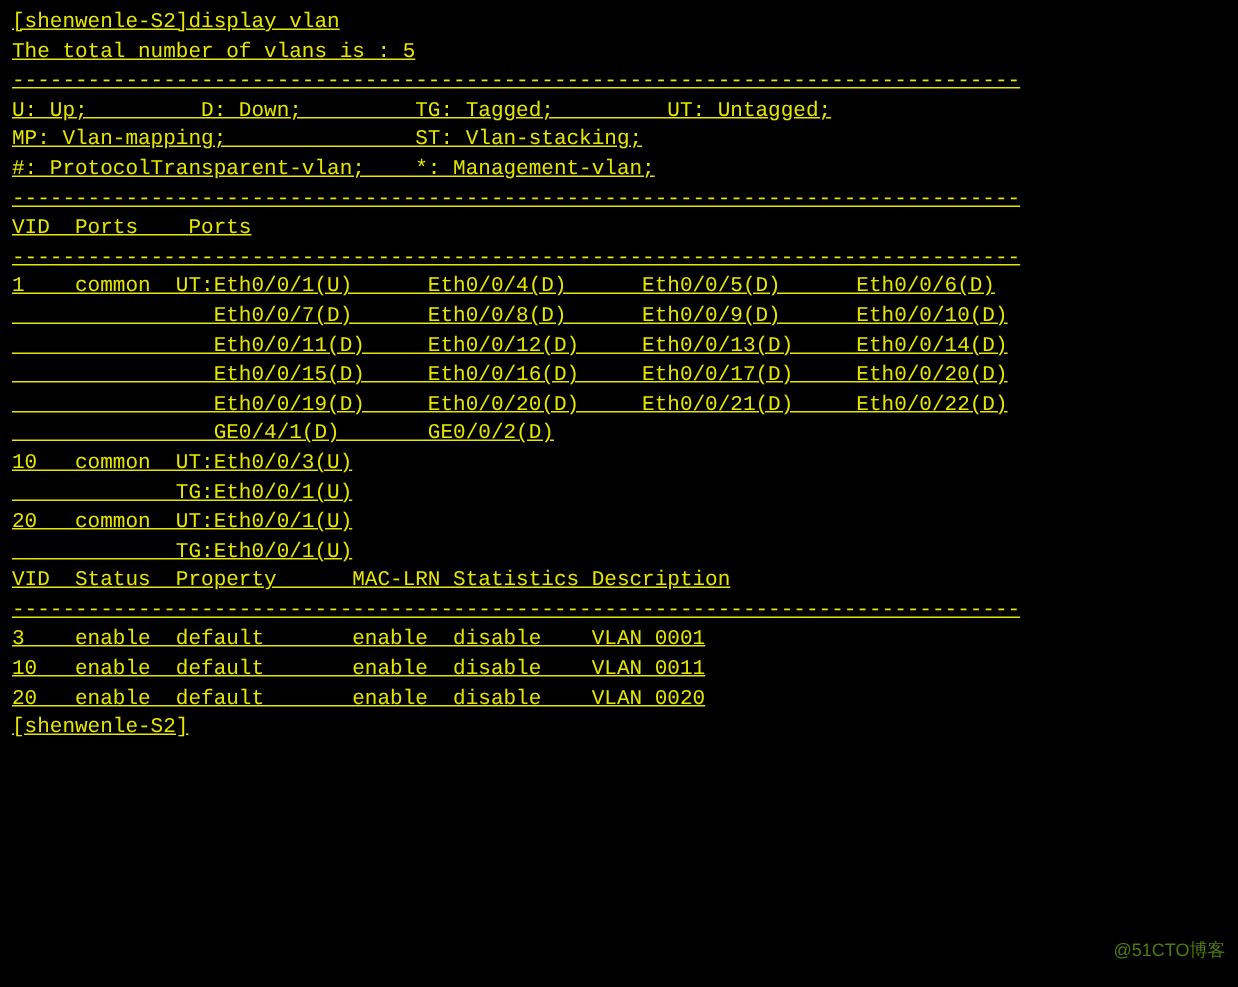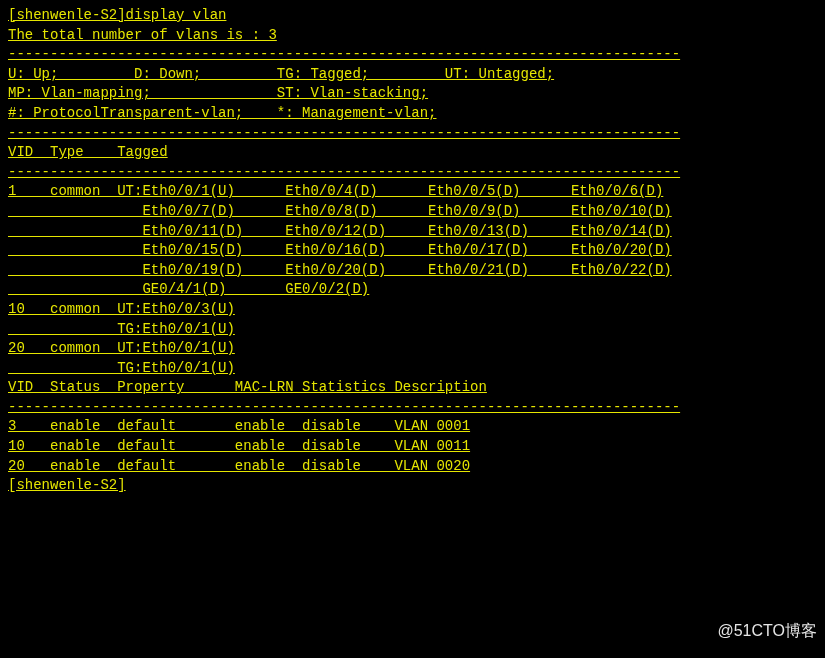--- a/index.html
+++ b/index.html
@@ -11,38 +11,38 @@
     font-size: 14px;
     line-height: 1.4;
     width: 825px;
     box-sizing: border-box;
     overflow: hidden;
   }
   .watermark {
     position: absolute;
     right: 8px;
     bottom: 16px;
-    color: #e5e5e5;
+    color: #4d7c0f;
     font-family: sans-serif;
-    font-size: 16px;
+    font-size: 12px;
   }
   div.line { white-space: pre; text-decoration: underline; }
 </style>
 </head>
 <body>
 
 <div class="line">[shenwenle-S2]display vlan</div>
-<div class="line">The total number of vlans is : 3</div>
+<div class="line">The total number of vlans is : 5</div>
 <div class="line">--------------------------------------------------------------------------------</div>
 <div class="line">U: Up;         D: Down;         TG: Tagged;         UT: Untagged;</div>
 <div class="line">MP: Vlan-mapping;               ST: Vlan-stacking;</div>
 <div class="line">#: ProtocolTransparent-vlan;    *: Management-vlan;</div>
 <div class="line">--------------------------------------------------------------------------------</div>
 <div class="line"></div>
-<div class="line">VID  Type    Tagged</div>
+<div class="line">VID  Ports    Ports</div>
 <div class="line">--------------------------------------------------------------------------------</div>
 <div class="line">1    common  UT:Eth0/0/1(U)      Eth0/0/4(D)      Eth0/0/5(D)      Eth0/0/6(D)</div>
 <div class="line">                Eth0/0/7(D)      Eth0/0/8(D)      Eth0/0/9(D)      Eth0/0/10(D)</div>
 <div class="line">                Eth0/0/11(D)     Eth0/0/12(D)     Eth0/0/13(D)     Eth0/0/14(D)</div>
 <div class="line">                Eth0/0/15(D)     Eth0/0/16(D)     Eth0/0/17(D)     Eth0/0/20(D)</div>
 <div class="line">                Eth0/0/19(D)     Eth0/0/20(D)     Eth0/0/21(D)     Eth0/0/22(D)</div>
 <div class="line">                GE0/4/1(D)       GE0/0/2(D)</div>
 <div class="line"></div>
 <div class="line">10   common  UT:Eth0/0/3(U)</div>
 <div class="line"></div>

